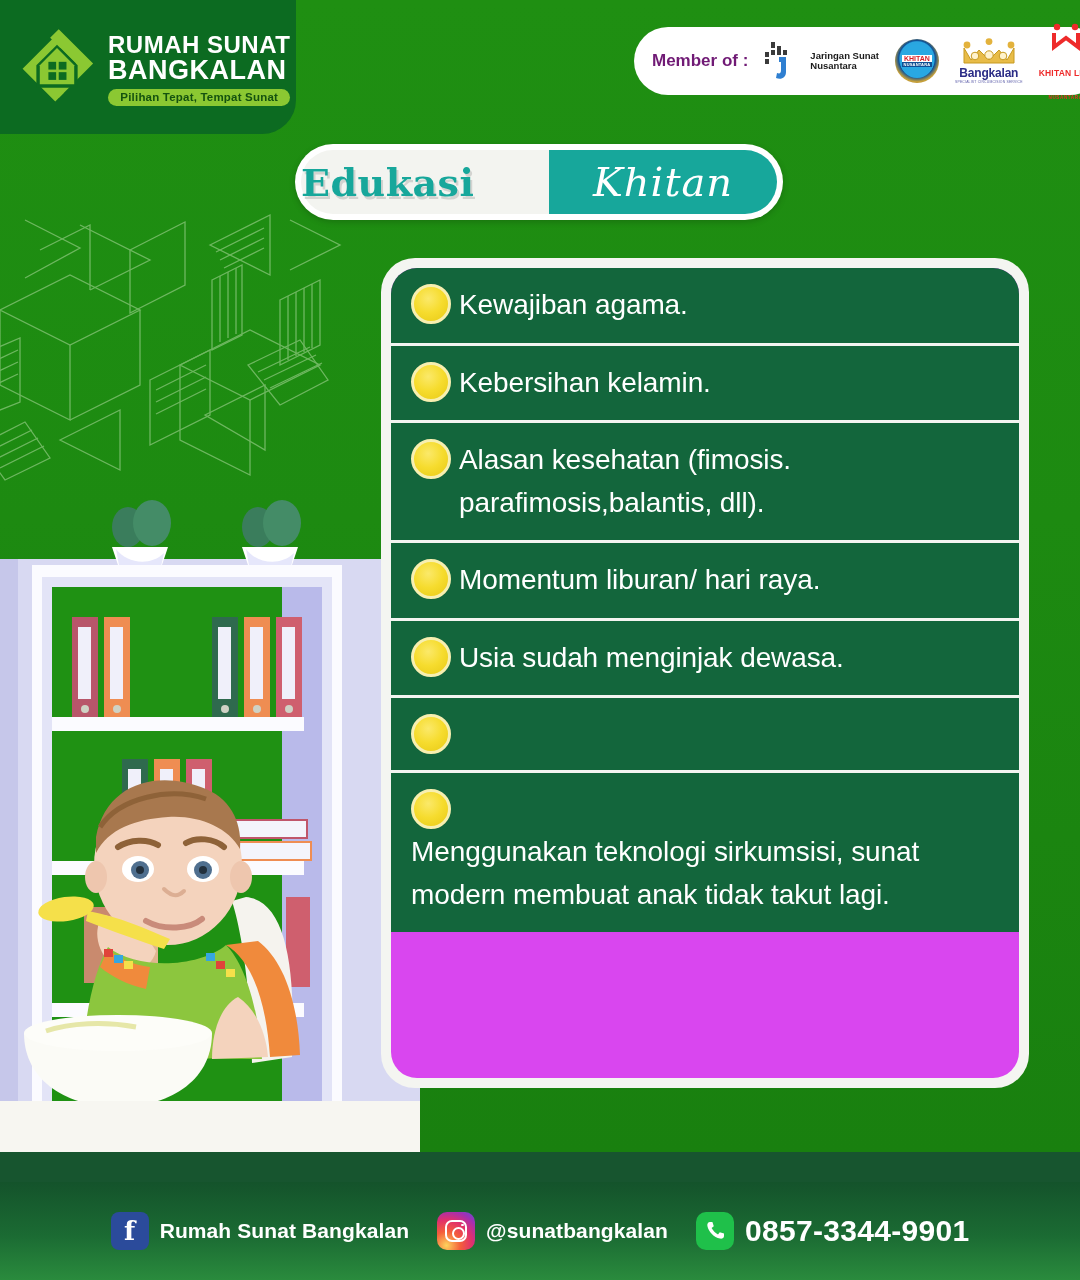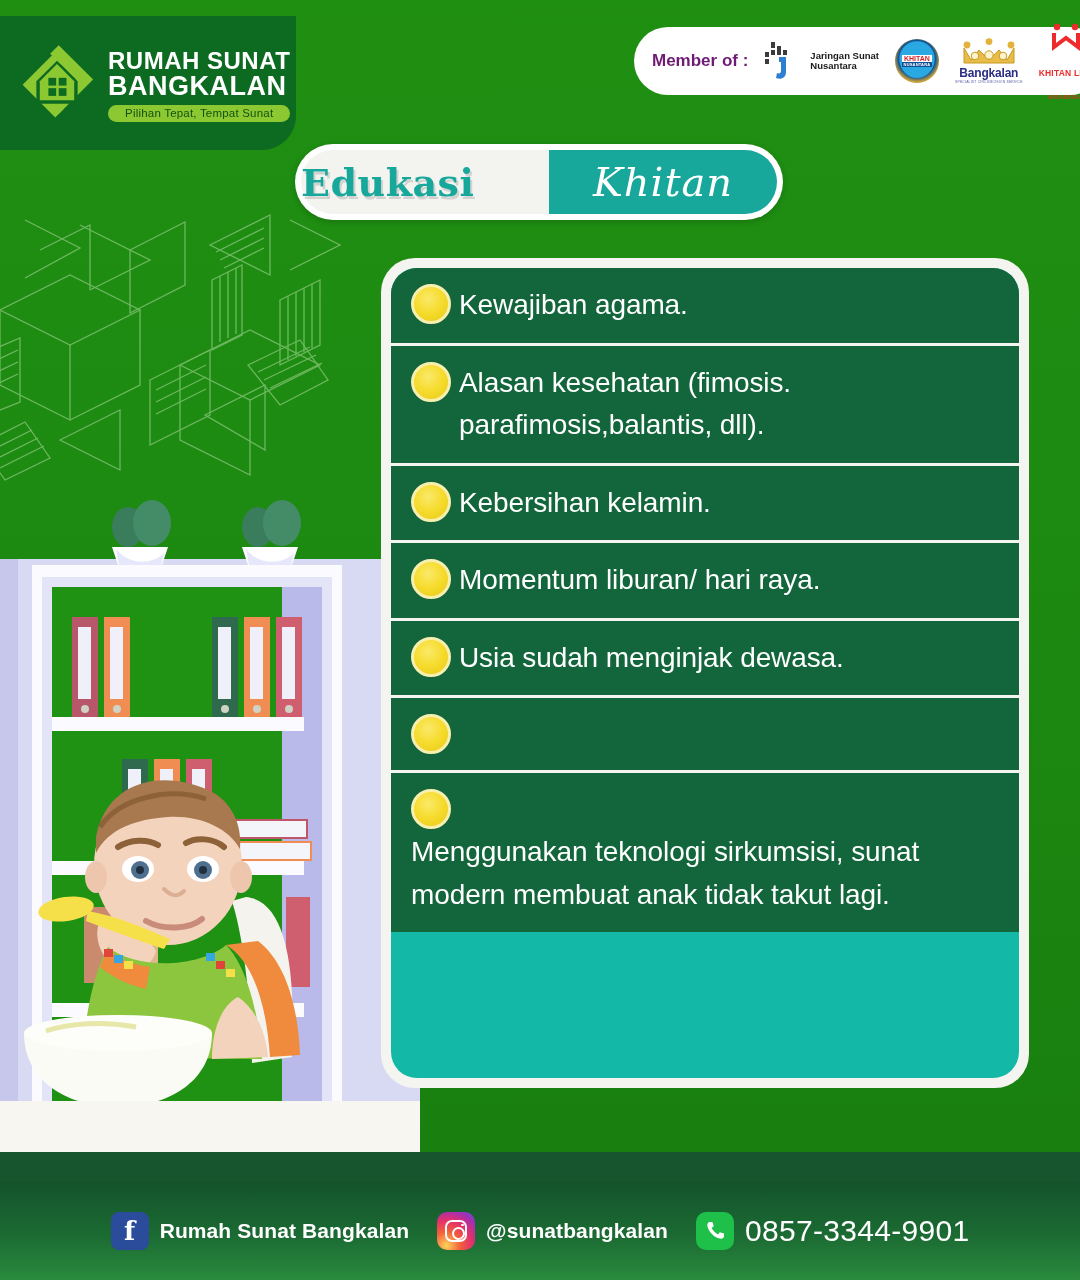--- a/index.html
+++ b/index.html
@@ -20,35 +20,35 @@
     position:absolute; left:0; top:1152px; width:1080px; height:30px;
     background:#17552f;
   }
   .iso-pattern{
     position:absolute; left:-20px; top:190px; width:420px; height:380px;
     opacity:.55; pointer-events:none;
   }
 
   
   .logo-panel{
-    position:absolute; left:0; top:16px; width:296px; height:134px;
+    position:absolute; left:0; top:0; width:296px; height:134px;
     background:#0c6b21;
     border-bottom-right-radius:34px;
     display:flex; align-items:center; gap:8px; padding-left:14px;
   }
   .logo-mark{ width:86px; height:90px; flex:none; }
   .logo-text{ padding-top:4px;}
   .logo-l1,.logo-l2{
     color:#ffffff; font-weight:bold; line-height:1.0; letter-spacing:.5px;
   }
   .logo-l1{ font-size:24px; }
   .logo-l2{ font-size:27px; }
   .logo-tag{
     margin-top:5px; background:#8bc832; color:#14520f;
-    font-size:11.5px; font-weight:normal; text-align:center;
+    font-size:11.5px; font-weight:bold; text-align:center;
     border-radius:9px; padding:2px 6px 3px; letter-spacing:.2px;
   }
 
   
   .member-bar{
     position:absolute; left:634px; top:27px; width:470px; height:68px;
     background:#ffffff; border-radius:34px;
     display:flex; align-items:center; padding-left:18px; gap:14px;
   }
   .member-label{ font-size:17px; font-weight:bold; color:#701a75; white-space:nowrap;}
@@ -94,21 +94,21 @@
     font-family:"DejaVu Serif", serif; font-style:italic; font-weight:normal;
     font-size:40px; color:#ffffff; letter-spacing:1px;
   }
 
   
   .card{
     position:absolute; left:381px; top:258px; width:648px; height:830px;
     background:#f4f5f1; border-radius:34px; padding:10px;
   }
   .card-inner{
-    width:100%; height:100%; background:#14b8a6; border-radius:26px; overflow:hidden;
+    width:100%; height:100%; background:#d946ef; border-radius:26px; overflow:hidden;
     display:flex; flex-direction:column;
   }
   .row{
     position:relative; background:#13663c;
     border-bottom:3px solid #f4f5f1;
     display:flex; align-items:flex-start;
     padding:14px 14px 16px 20px;
   }
   .row:last-child{ border-bottom:none;flex-direction:column; }
   .bullet{
@@ -129,21 +129,21 @@
   }
 
   
   .footer{
     position:absolute; left:0; top:1182px; width:1080px; height:98px;
     background:linear-gradient(180deg,#14532b 0%,#1b6b33 55%,#2a8b3d 100%);
     display:flex; align-items:center; justify-content:center; gap:28px;
   }
   .f-item{ display:flex; align-items:center; gap:11px; }
   .f-text{ color:#fff; font-size:21px; font-weight:bold; letter-spacing:.1px;}
-  .f-phone{ color:#fff; font-size:30px; font-weight:normal; letter-spacing:.3px;}
+  .f-phone{ color:#fff; font-size:30px; font-weight:bold; letter-spacing:.3px;}
   .ic-fb{
     width:38px;height:38px;border-radius:8px;background:#2b4b9b;
     display:flex;align-items:center;justify-content:center;
     color:#fff;font-size:26px;font-weight:bold;font-family:"DejaVu Serif",serif;
   }
   .ic-ig{
     width:38px;height:38px;border-radius:10px;
     background:radial-gradient(circle at 25% 88%,#fdd35c 0%,#f45e3b 32%,#e1306c 58%,#a32fb2 80%,#5b51d8 100%);
     display:flex;align-items:center;justify-content:center;
   }
@@ -400,26 +400,26 @@
 <div class="card">
   <div class="card-inner">
 
     <div class="row">
       <div class="bullet"></div>
       <div class="row-text">Kewajiban agama.</div>
     </div>
 
     <div class="row">
       <div class="bullet"></div>
+      <div class="row-text">Kebersihan kelamin.</div>
+    </div>
+
+    <div class="row">
+      <div class="bullet"></div>
       <div class="row-text">Alasan kesehatan (fimosis. parafimosis,balantis, dll).</div>
-    </div>
-
-    <div class="row">
-      <div class="bullet"></div>
-      <div class="row-text">Kebersihan kelamin.</div>
     </div>
 
     <div class="row">
       <div class="bullet"></div>
       <div class="row-text">Momentum liburan/ hari raya.</div>
     </div>
 
     <div class="row">
       <div class="bullet"></div>
       <div class="row-text">Usia sudah menginjak dewasa.</div>

